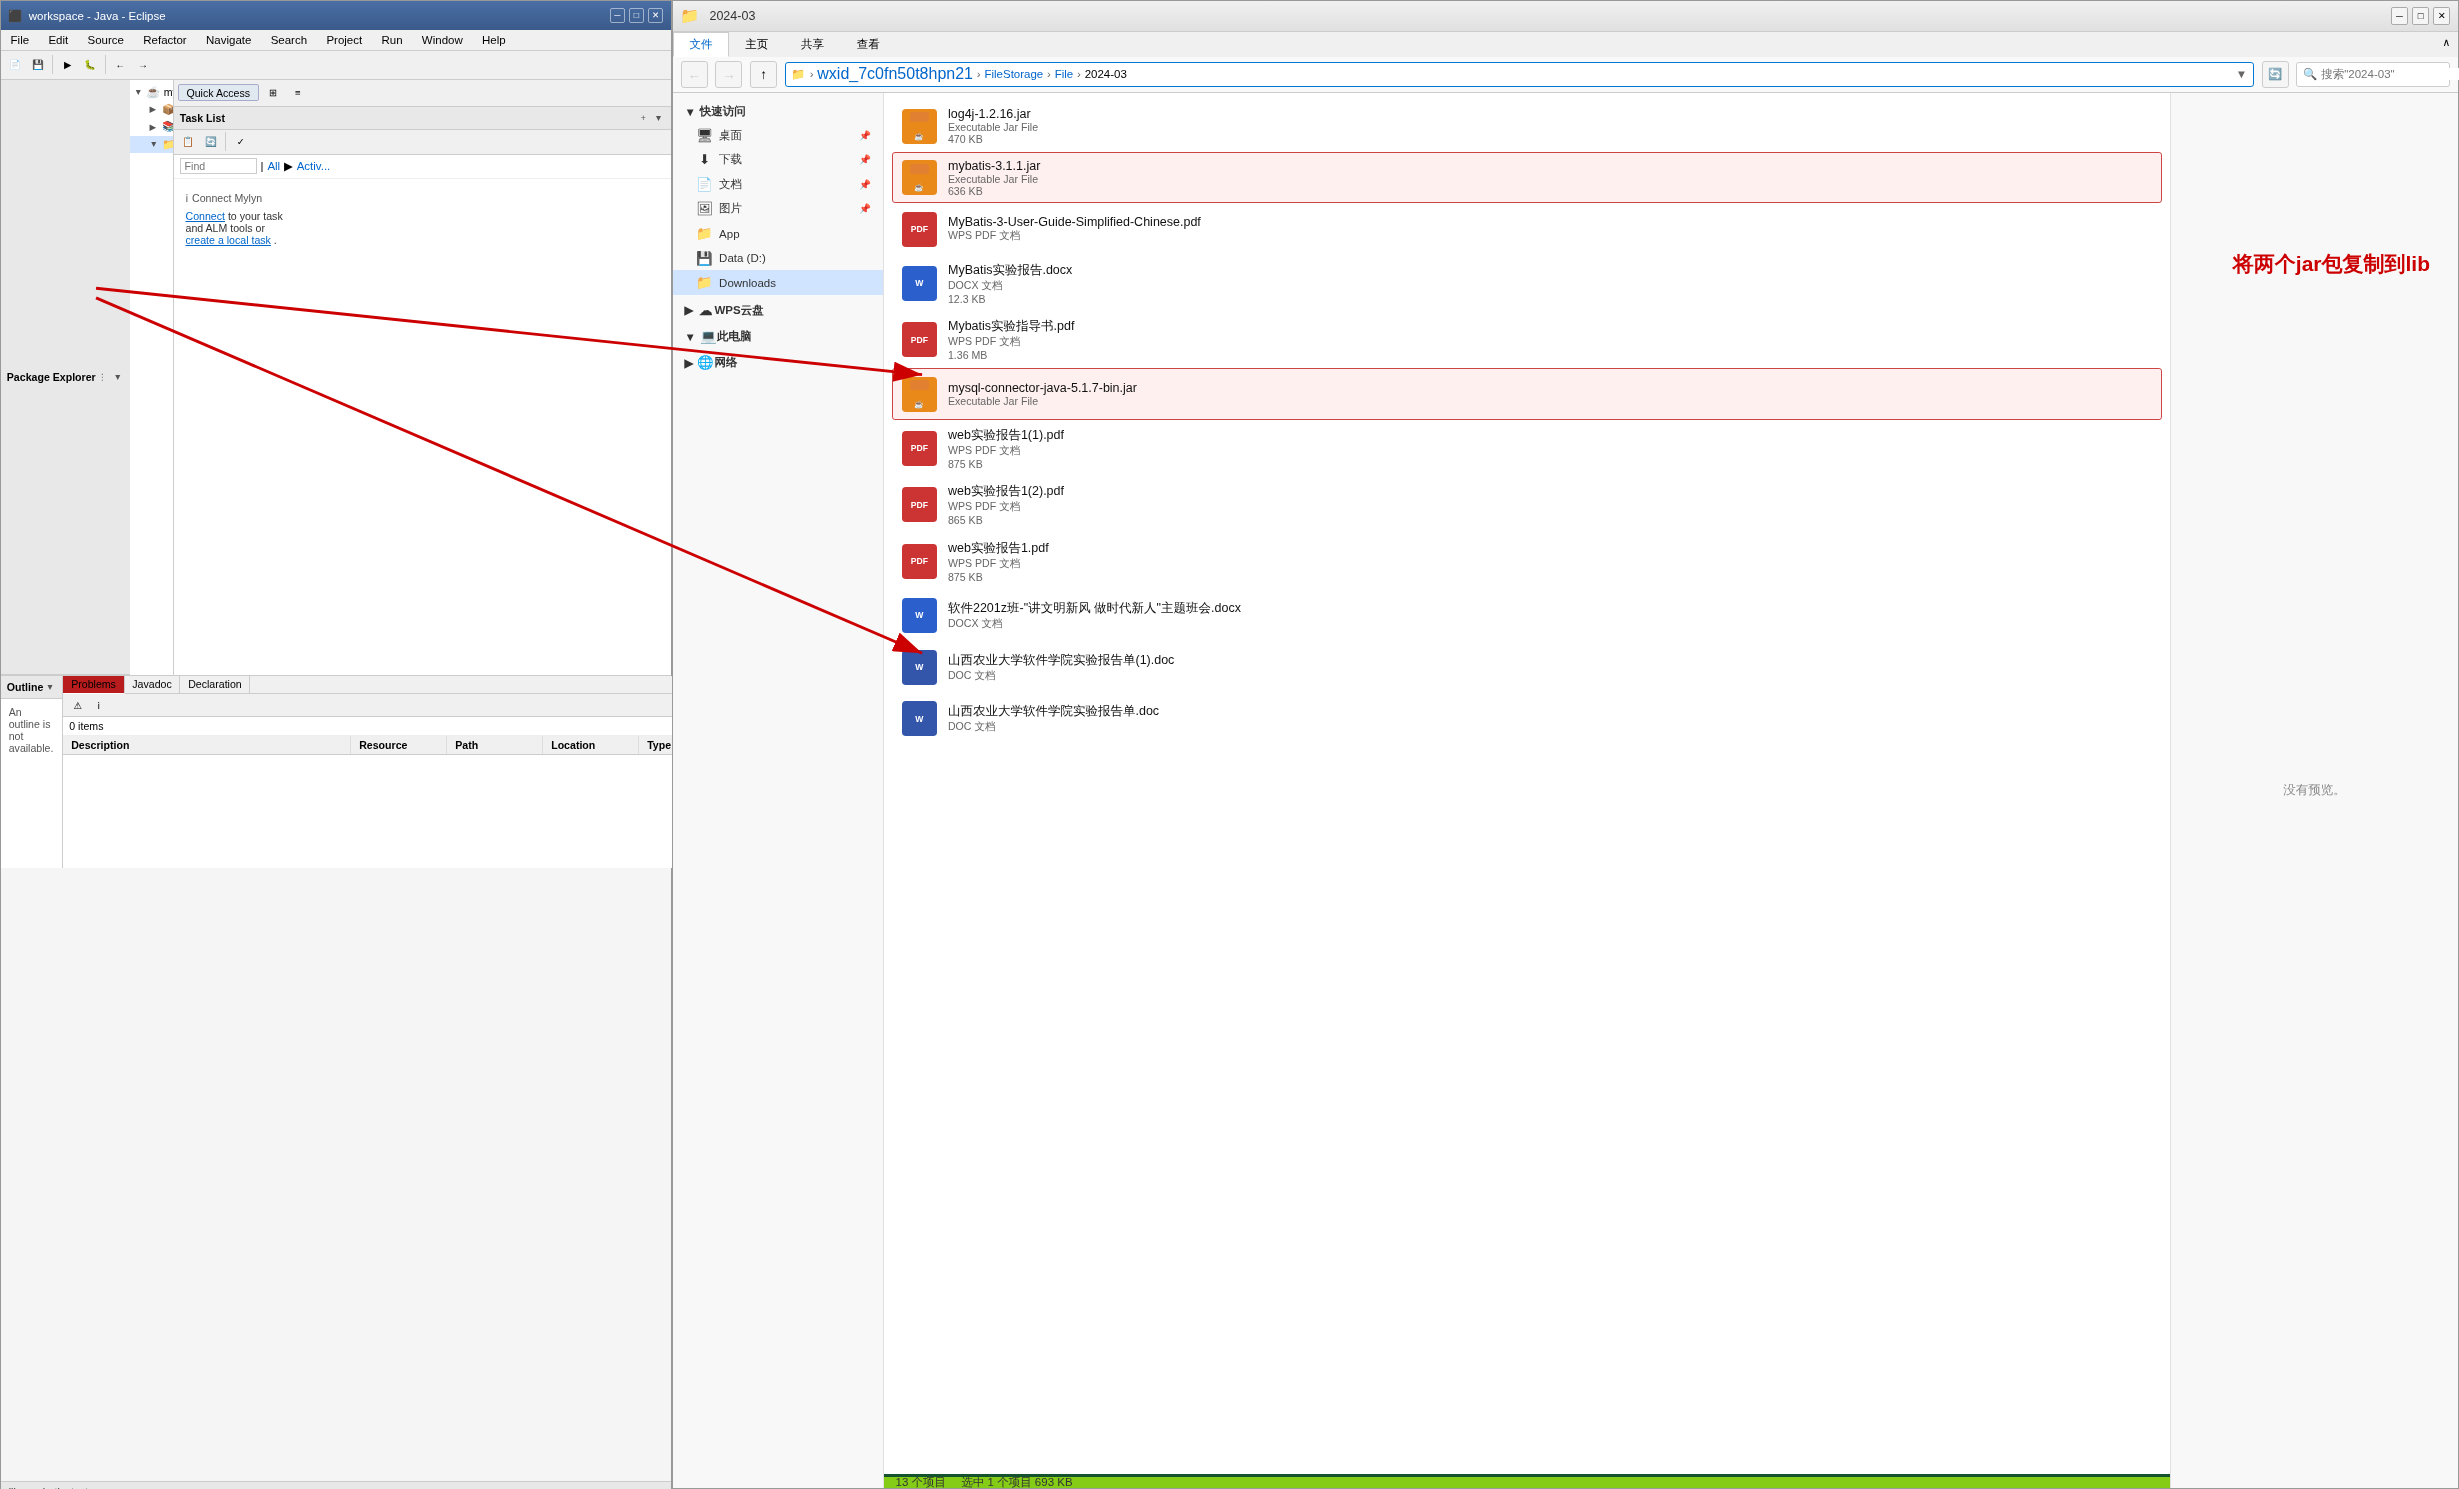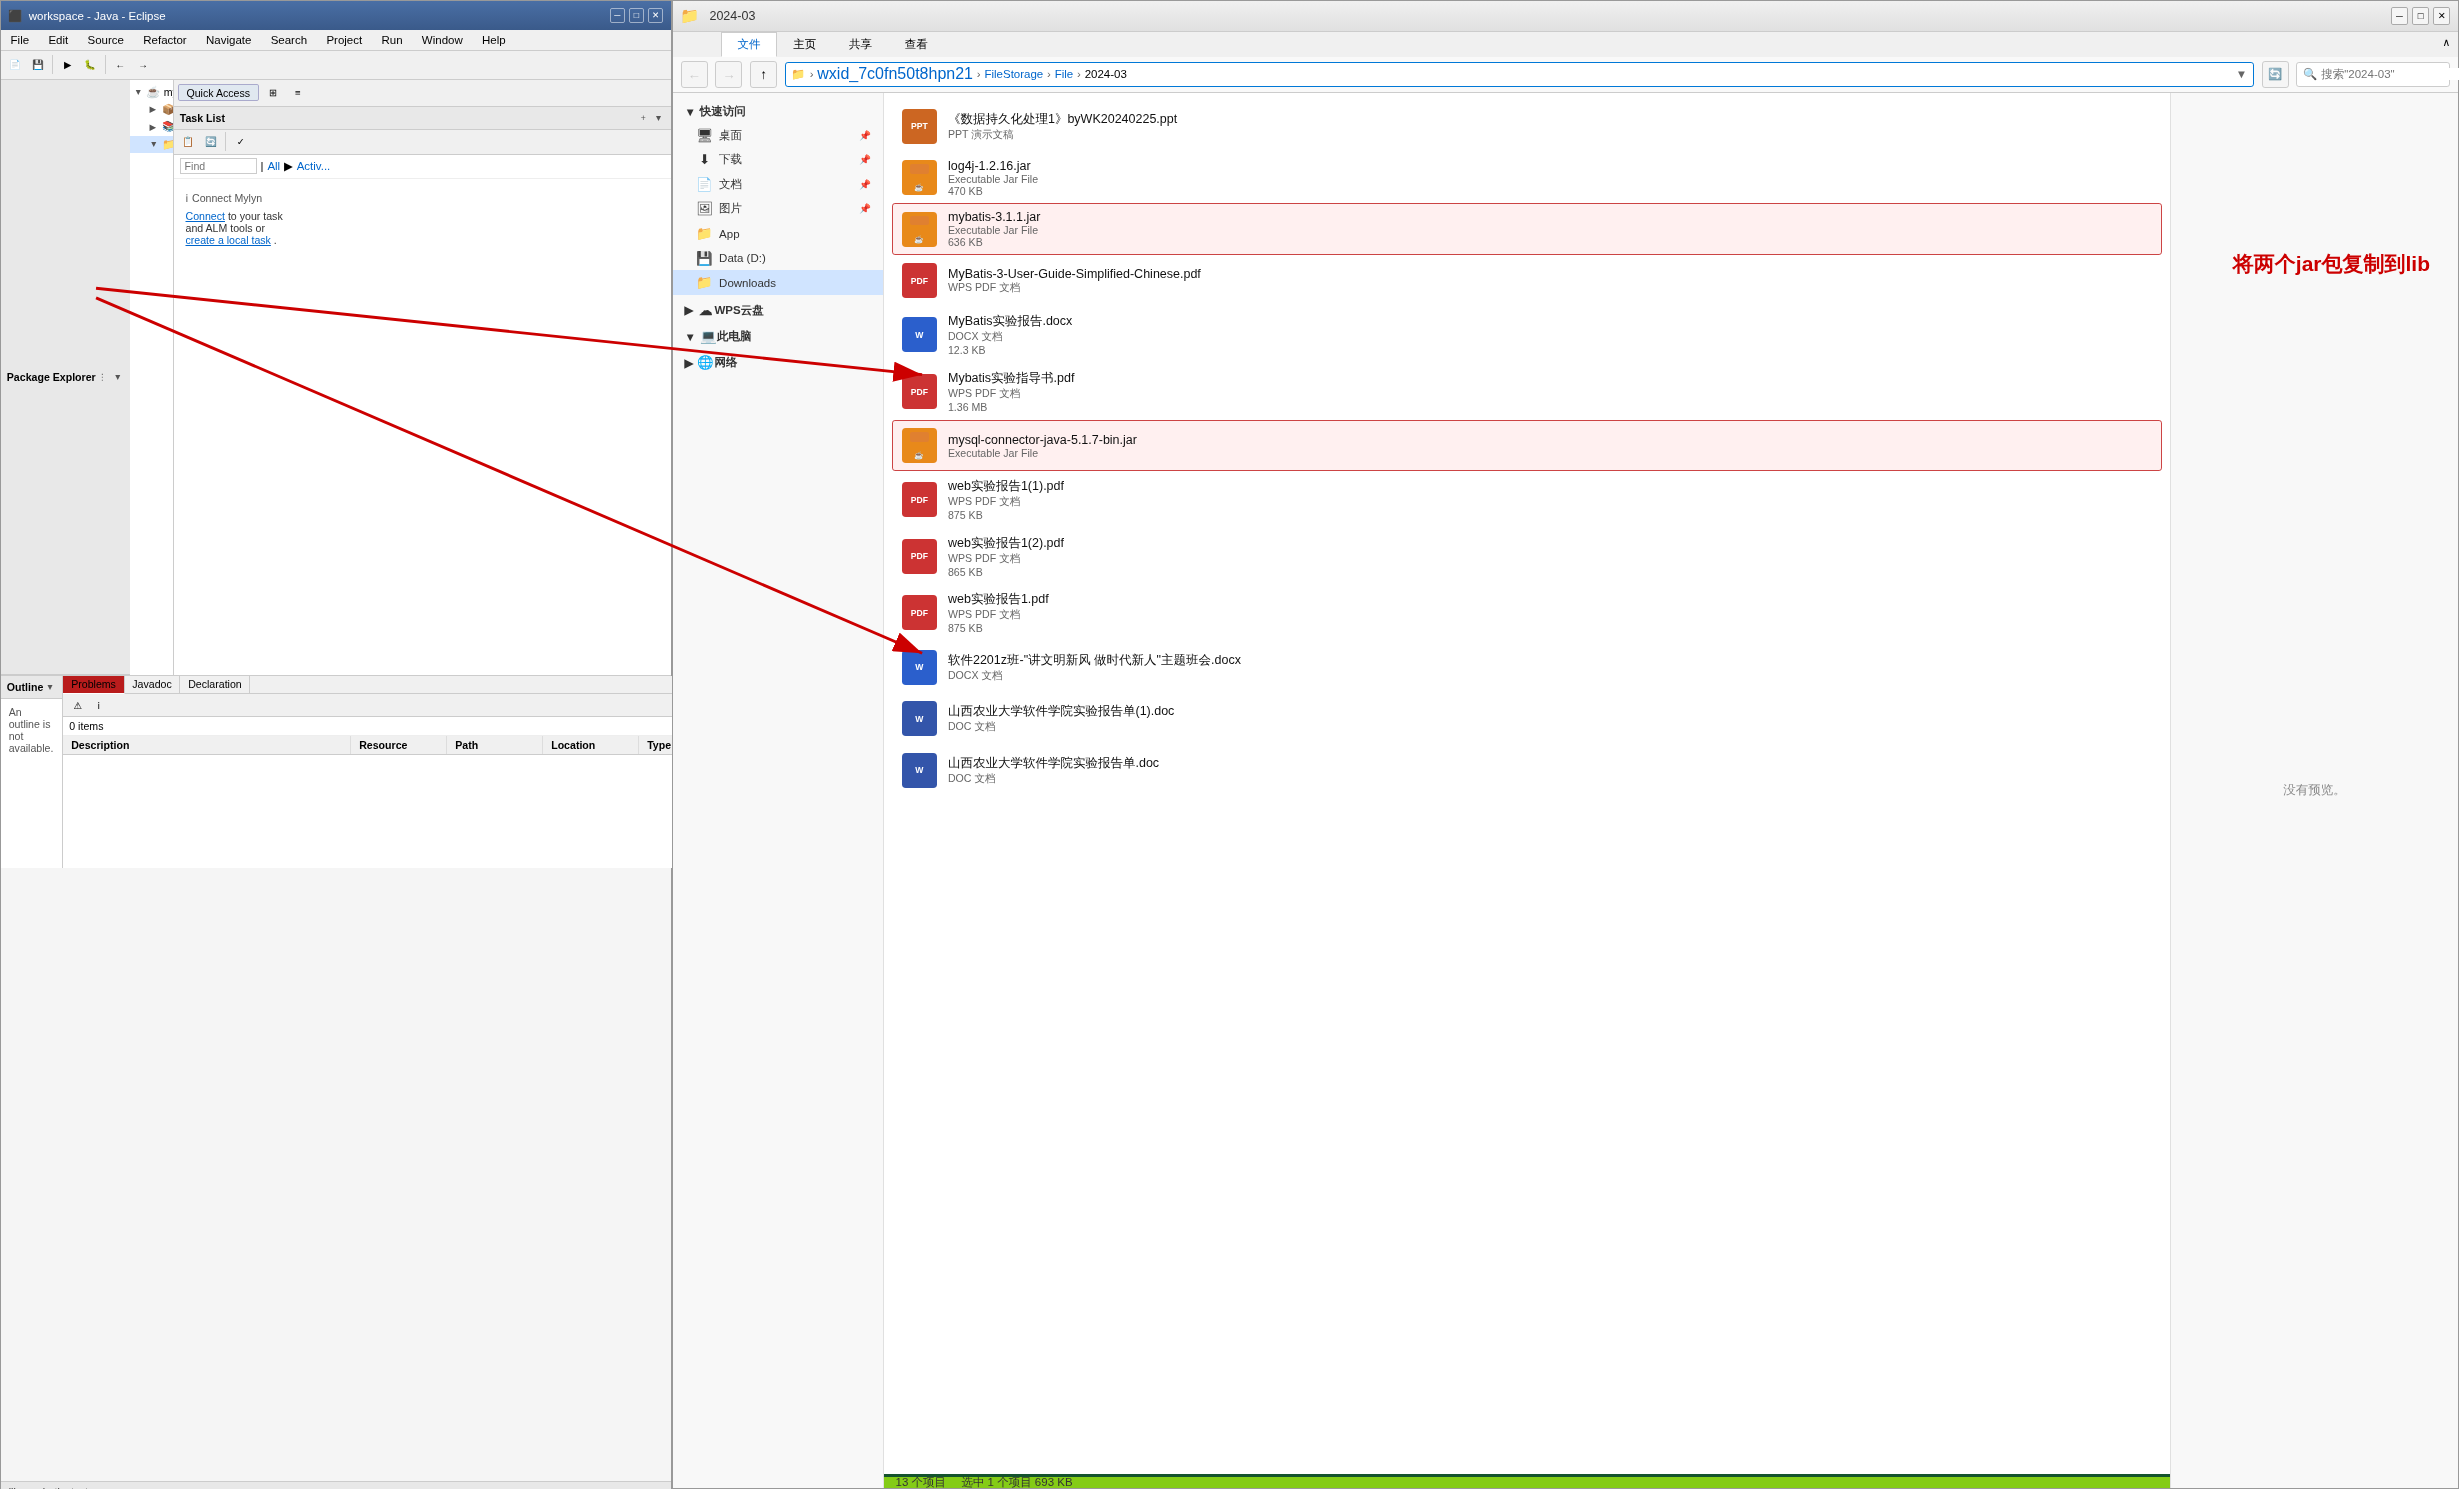--- a/index.html
+++ b/index.html
@@ -273,21 +273,20 @@
       padding: 3.8px 15.4px;
       font-size: 11.5px;
       cursor: pointer;
       border: 1px solid transparent;
     }
     .ribbon-tab.active {
       background: white;
       border-color: #ccc;
       border-bottom-color: white;
       color: #0066cc;
-      margin-left: 48px;
     }
 
     .ribbon-content {
       padding: 3.8px 7.7px;
       display: flex;
       align-items: center;
       gap: 7.7px;
       height: 35px;
     }
 
@@ -814,29 +813,20 @@
           <span style="margin-right:3.8px;">▶</span>
           <span class="sidebar-icon">🌐</span>
           <span>网络</span>
         </div>
       </div>
     </div>
 
     <div class="explorer-main">
       <div class="file-list">
 
-        <div class="file-item">
-          <div class="file-icon-wrap">
-            <div class="file-icon-ppt">PPT</div>
-          </div>
-          <div class="file-info">
-            <div class="file-name">《数据持久化处理1》byWK20240225.ppt</div>
-            <div class="file-meta">PPT 演示文稿</div>
-          </div>
-        </div>
 
         <div class="file-item">
           <div class="file-icon-wrap">
             <div class="file-icon-jar" style="background:#e8891a; font-size:7.7px; z-index:1; position:relative;">
               <span style="position:absolute; bottom:2.9px; font-size:7.7px; z-index:2;">☕</span>
             </div>
           </div>
           <div class="file-info">
             <div class="file-name">log4j-1.2.16.jar</div>
             <div class="file-meta">Executable Jar File<br>470 KB</div>

